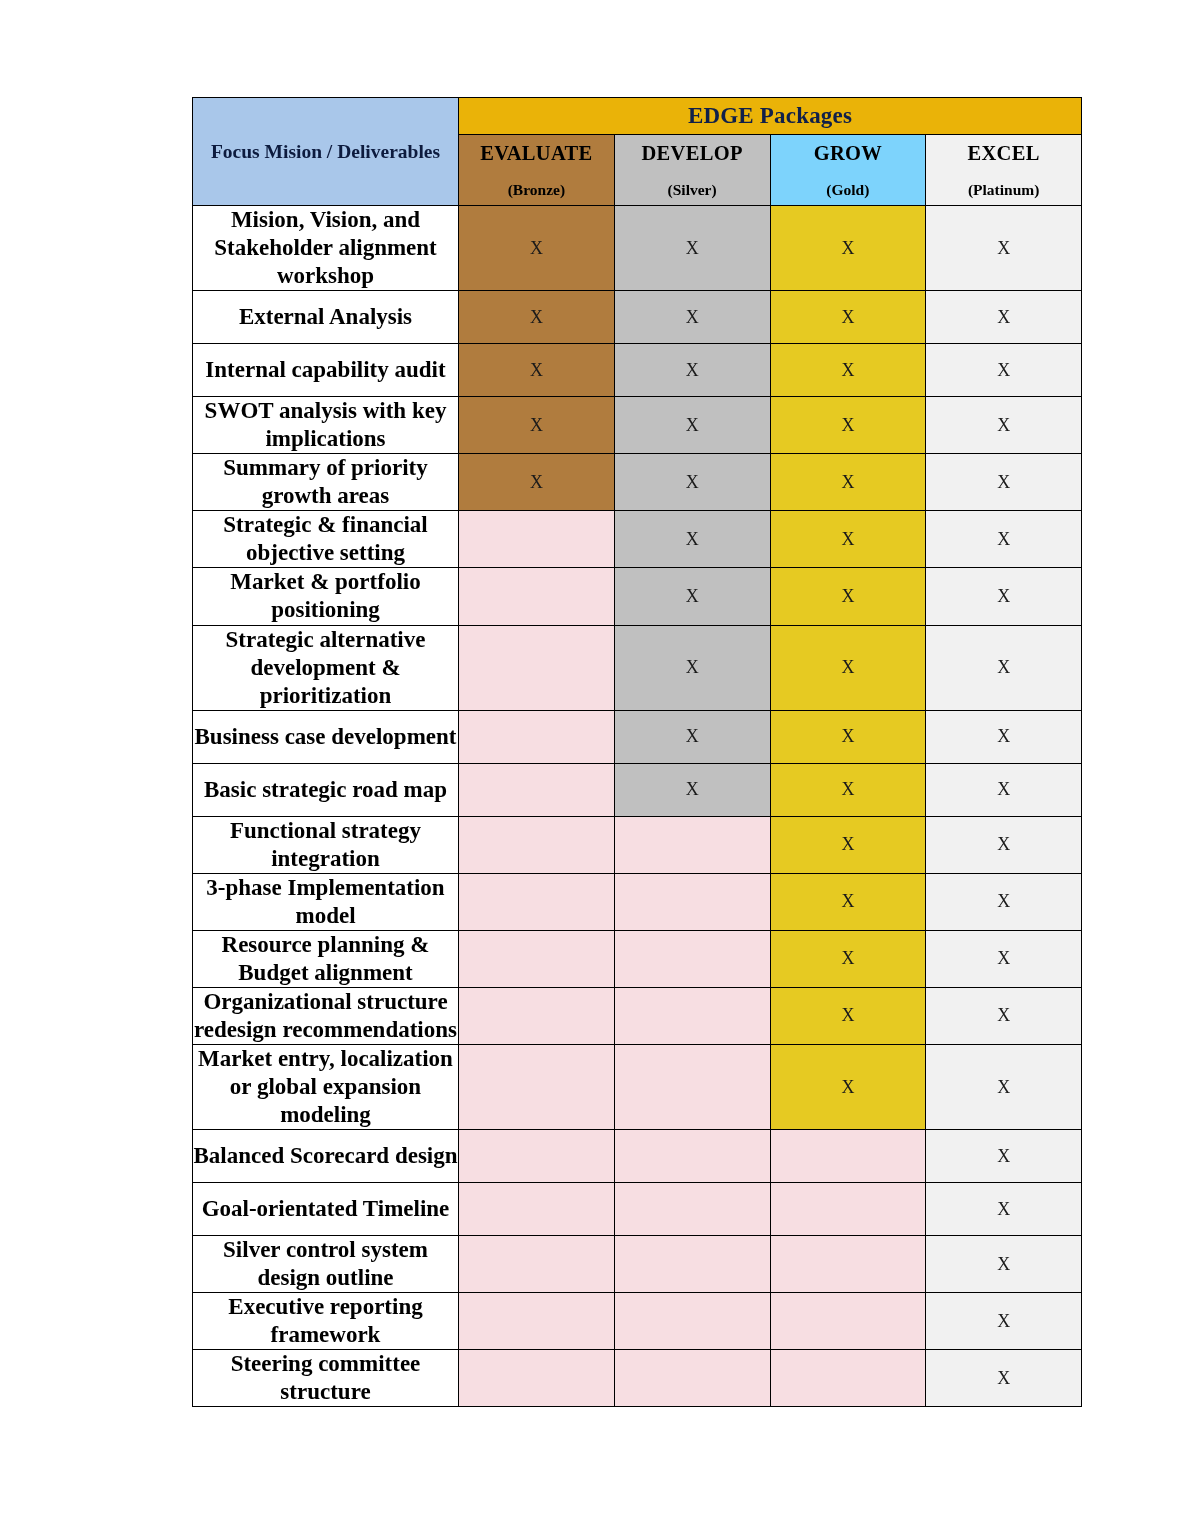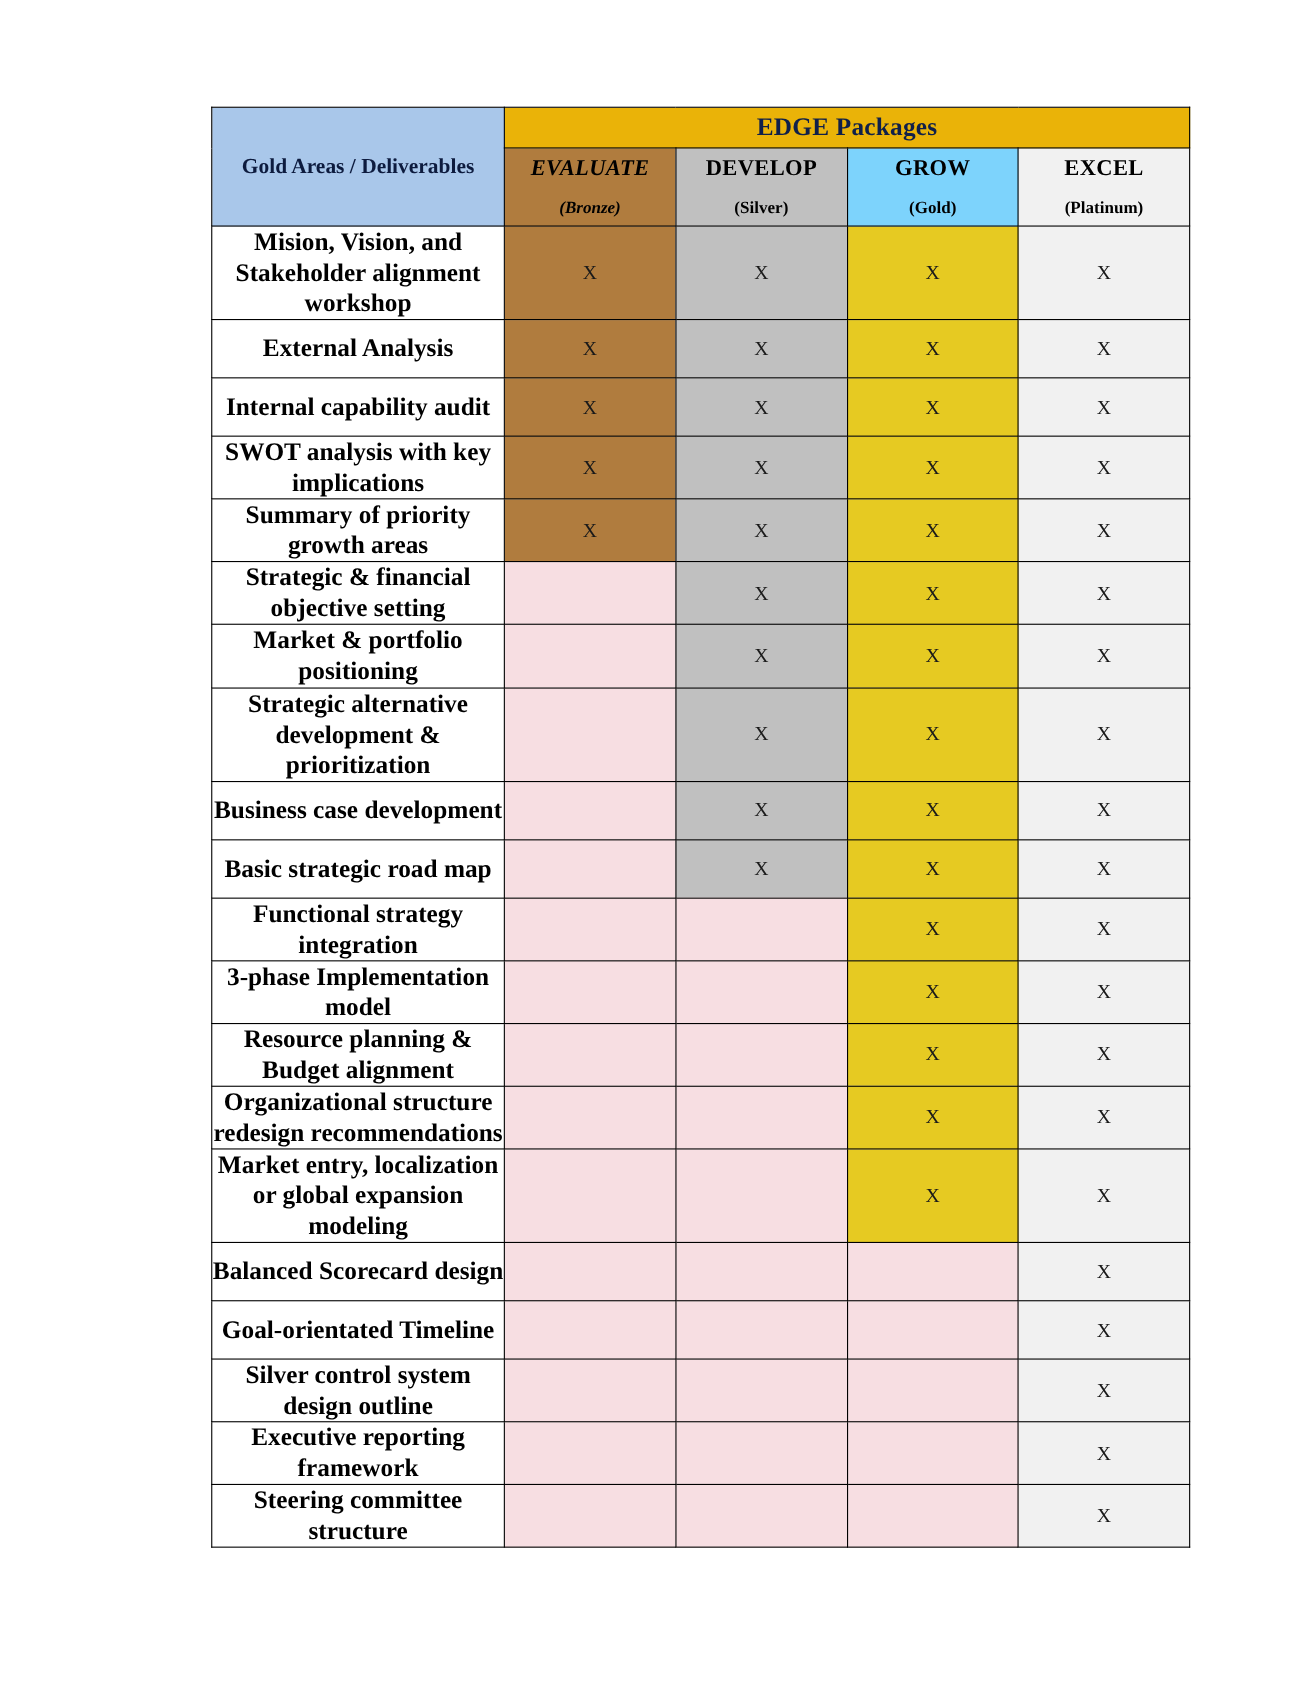--- a/index.html
+++ b/index.html
@@ -72,21 +72,21 @@
     letter-spacing: .3px;
   }
   .hdr-pkg .pkg-tier {
     display: block;
     font-weight: bold;
     font-size: 15.5px;
     color: #000000;
     margin-top: 16px;
   }
 
-  .tier-bronze   { background: #B07C3E; font-style: italic; }
+  .tier-bronze   { background: #B07C3E; }
   .tier-silver   { background: #C0C0C0; }
   .tier-gold     { background: #7dd3fc; }
   .tier-platinum { background: #F1F1F1; }
 
   
   .row-label {
     background: #ffffff;
     font-weight: bold;
     font-size: 23px;
     color: #000000;
@@ -126,21 +126,21 @@
   <table class="pkg-table">
     <colgroup>
       <col class="c-focus">
       <col class="c-pkg">
       <col class="c-pkg">
       <col class="c-pkg">
       <col class="c-pkg">
     </colgroup>
     <thead>
       <tr>
-        <th class="hdr-focus" rowspan="2">Gold Areas / Deliverables</th>
+        <th class="hdr-focus" rowspan="2">Focus Mision / Deliverables</th>
         <th class="hdr-banner" colspan="4">EDGE Packages</th>
       </tr>
       <tr id="pkg-header-row">
           <th class="hdr-pkg tier-bronze">
             <span class="pkg-name">EVALUATE</span>
             <span class="pkg-tier">(Bronze)</span>
           </th>
           <th class="hdr-pkg tier-silver">
             <span class="pkg-name">DEVELOP</span>
             <span class="pkg-tier">(Silver)</span>

